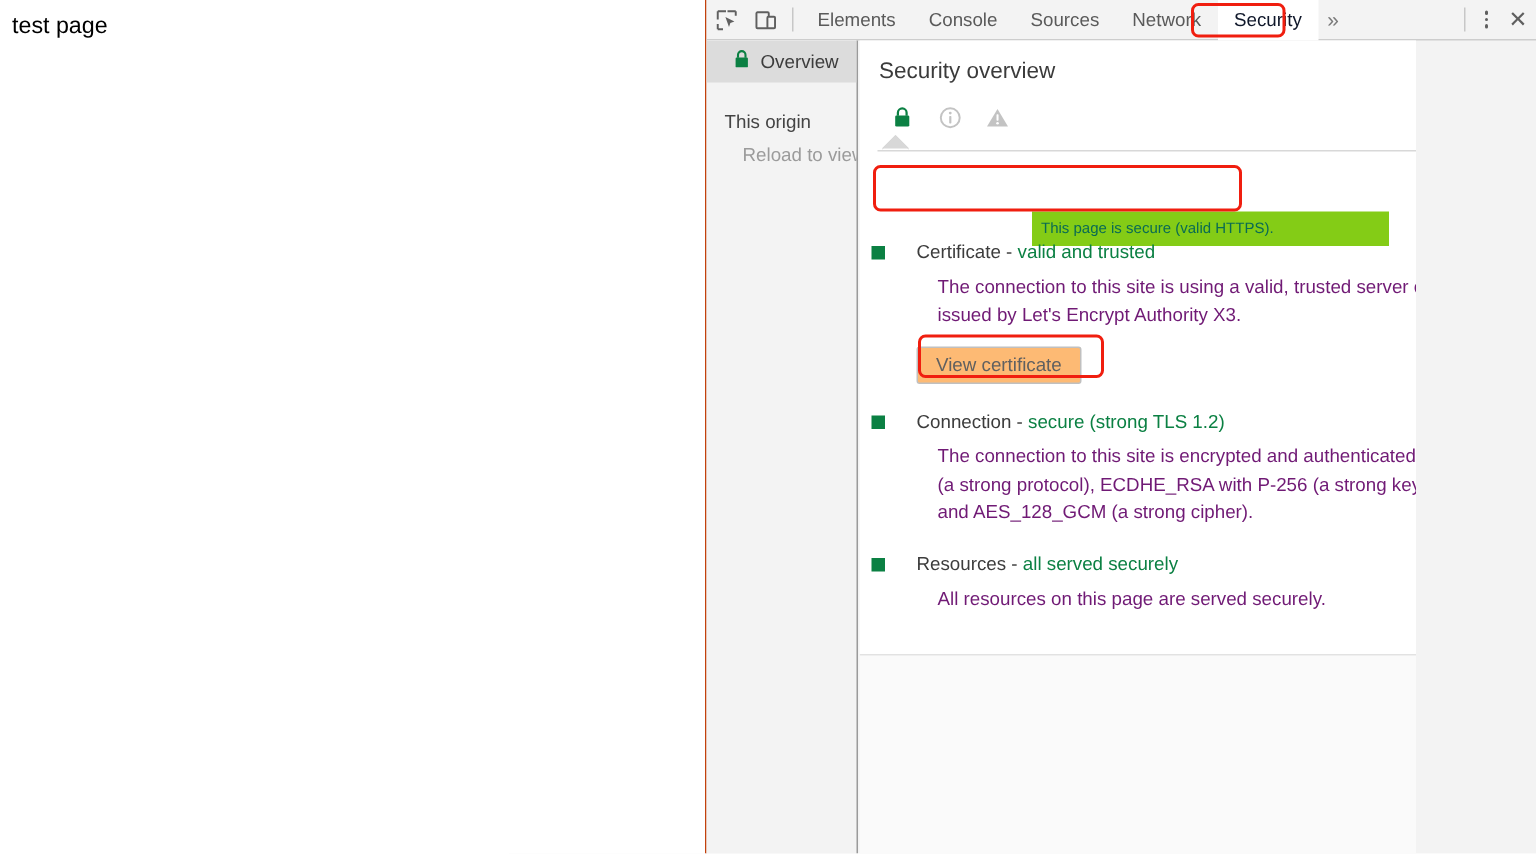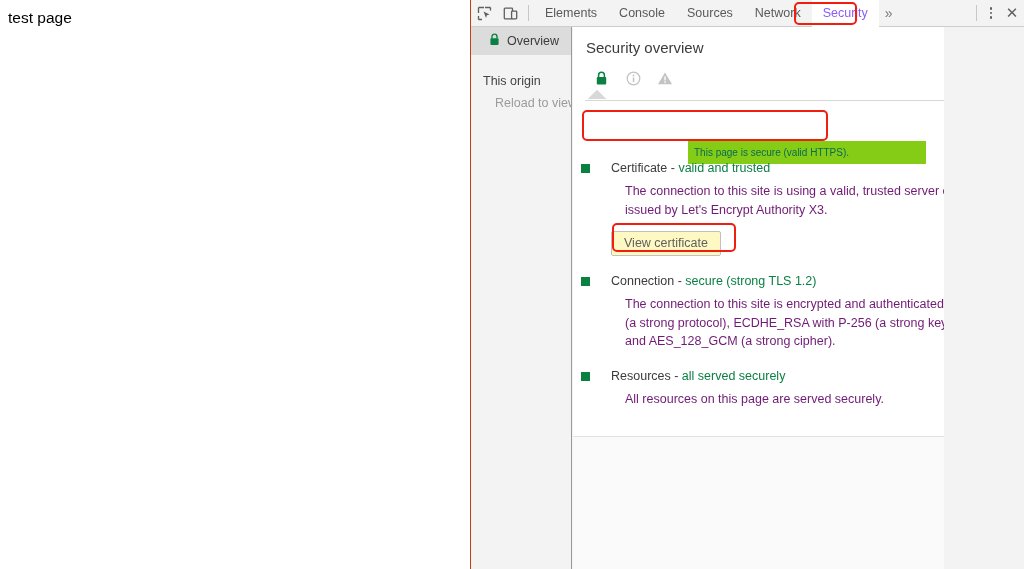--- a/index.html
+++ b/index.html
@@ -75,21 +75,21 @@
     padding: 0 11px;
     font-size: 12.5px;
     color: #5a5a5a;
     white-space: nowrap;
     flex: 0 0 auto;
     box-sizing: border-box;
     position: relative;
   }
   .tab.active {
     background: #ffffff;
-    color: #8b5cf6;
+    color: #0f172a;
   }
   .tab-chevrons {
     height: 27px;
     display: flex; align-items: center;
     padding: 0 6px;
     font-size: 14px;
     color: #7a7a7a;
     flex: 0 0 auto;
   }
   .tb-spacer { flex: 1 1 auto; }
@@ -278,21 +278,21 @@
     width: 400px;
   }
   .view-cert-btn {
     margin-left: 30px;
     margin-top: 12px;
     display: inline-block;
     padding: 4px 12px 5px 12px;
     font-size: 12.5px;
     font-family: "Liberation Sans", sans-serif;
     color: #606060;
-    background: #fef9c3;
+    background: #fdba74;
     border: 1px solid #c0c0c0;
     border-radius: 2px;
     cursor: default;
   }
 </style>
 </head>
 <body>
 
 <div id="root">
 

